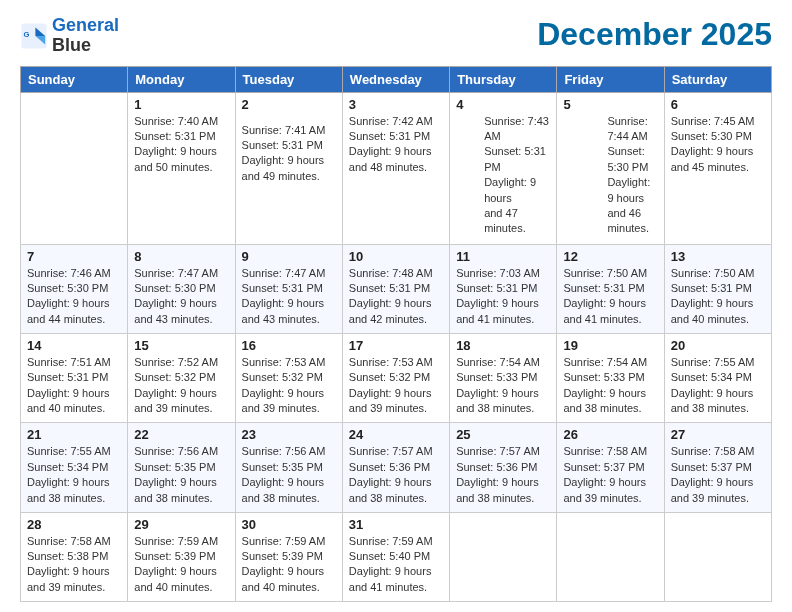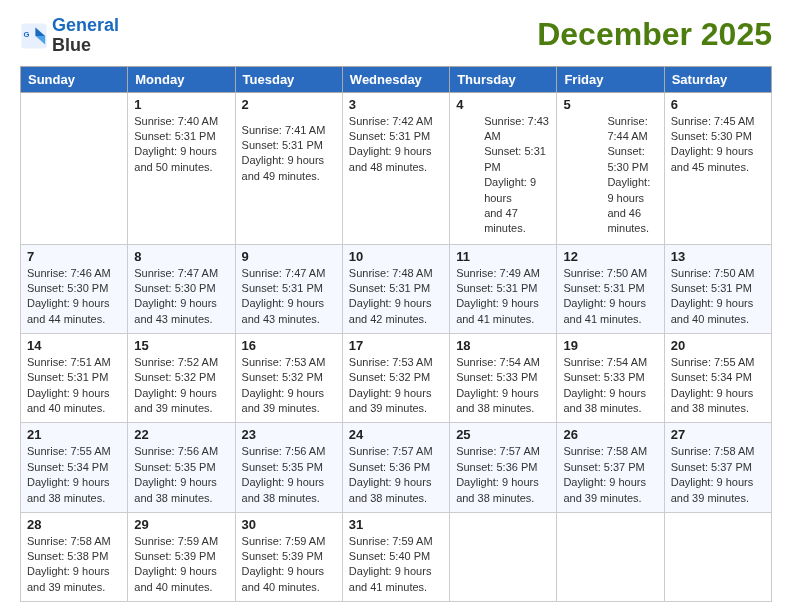--- a/index.html
+++ b/index.html
@@ -38,21 +38,21 @@
       width: 28px;
       height: 28px;
       margin-right: 4px;
     }
     .title-block {
       text-align: right;
     }
     .month-title {
       font-size: 32px;
       font-weight: bold;
-      color: #4d7c0f;
+      color: #0369a1;
     }
     .location {
       font-size: 14px;
       color: #555;
     }
     .calendar {
       width: 100%;
       border-collapse: collapse;
       flex: 1;
     }
@@ -197,21 +197,21 @@
           </td>
           <td>
             <span class="day-num">10</span>
             <div class="day-info" style="white-space: pre-line;">Sunrise: 7:48 AM
 Sunset: 5:31 PM
 Daylight: 9 hours
 and 42 minutes.</div>
           </td>
           <td>
             <span class="day-num">11</span>
-            <div class="day-info" style="white-space: pre-line;">Sunrise: 7:49 AM
+            <div class="day-info" style="white-space: pre-line;">Sunrise: 7:03 AM
 Sunset: 5:31 PM
 Daylight: 9 hours
 and 41 minutes.</div>
           </td>
           <td>
             <span class="day-num">12</span>
             <div class="day-info" style="white-space: pre-line;">Sunrise: 7:50 AM
 Sunset: 5:31 PM
 Daylight: 9 hours
 and 41 minutes.</div>

